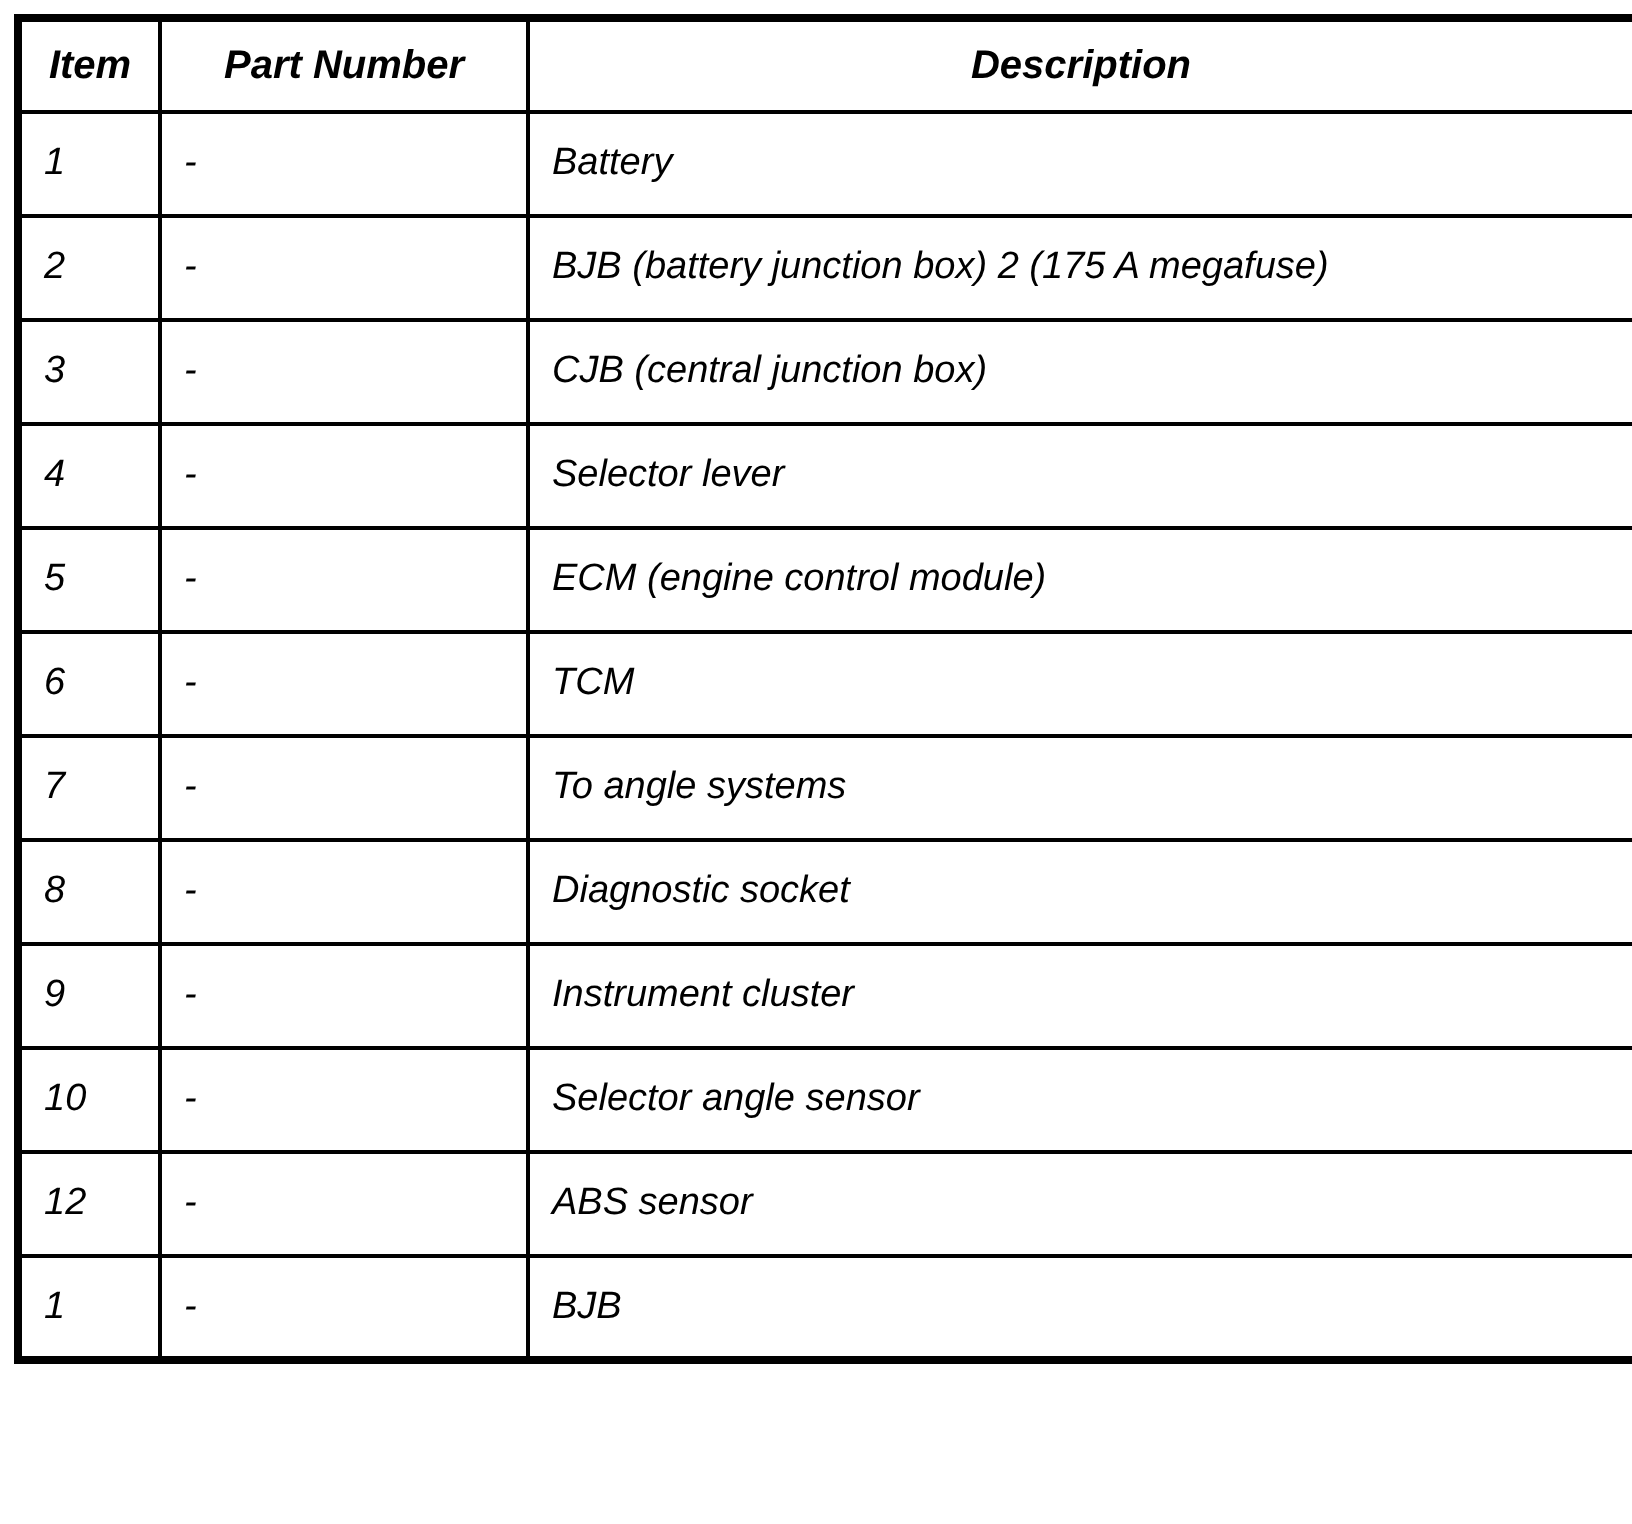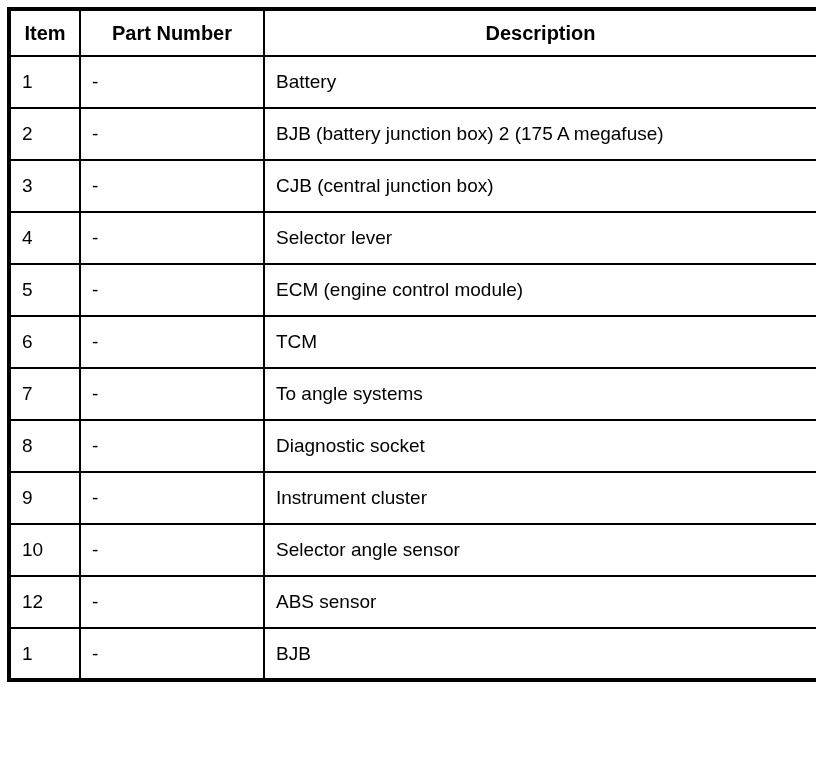--- a/index.html
+++ b/index.html
@@ -26,20 +26,21 @@
     table-layout: fixed;
     border: 4px solid #000000;
   }
   table.parts-table th,
   table.parts-table td {
     border: 2px solid #000000;
     vertical-align: middle;
     overflow: hidden;
     white-space: nowrap;
     box-sizing: border-box;
+    font-style: italic;
   }
   table.parts-table th {
     height: 47px;
     font-size: 20px;
     font-weight: bold;
     text-align: center;
     padding: 0 4px;
   }
   table.parts-table td {
     height: 52px;

